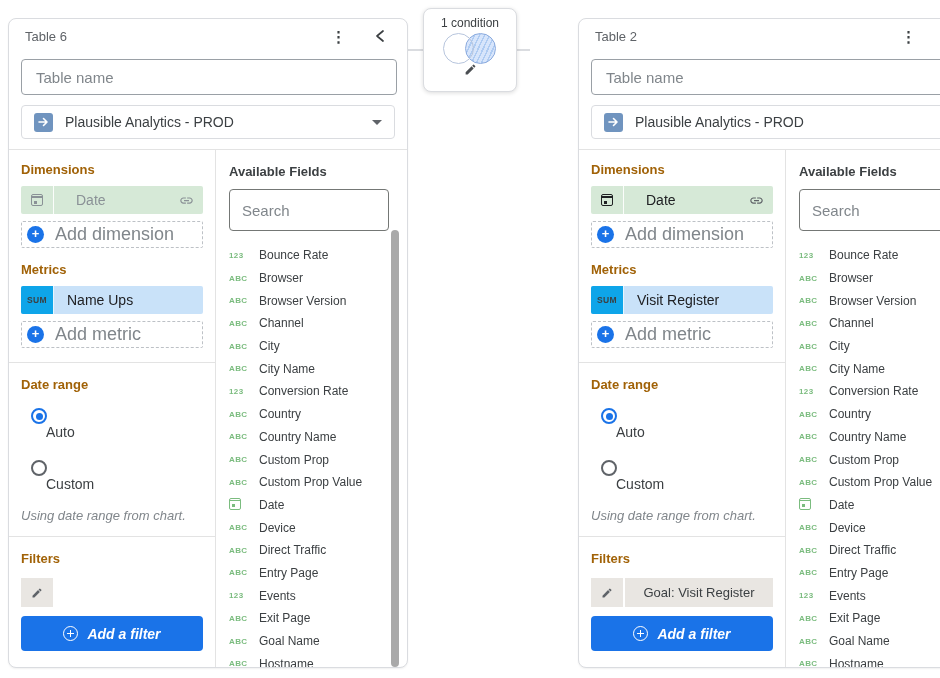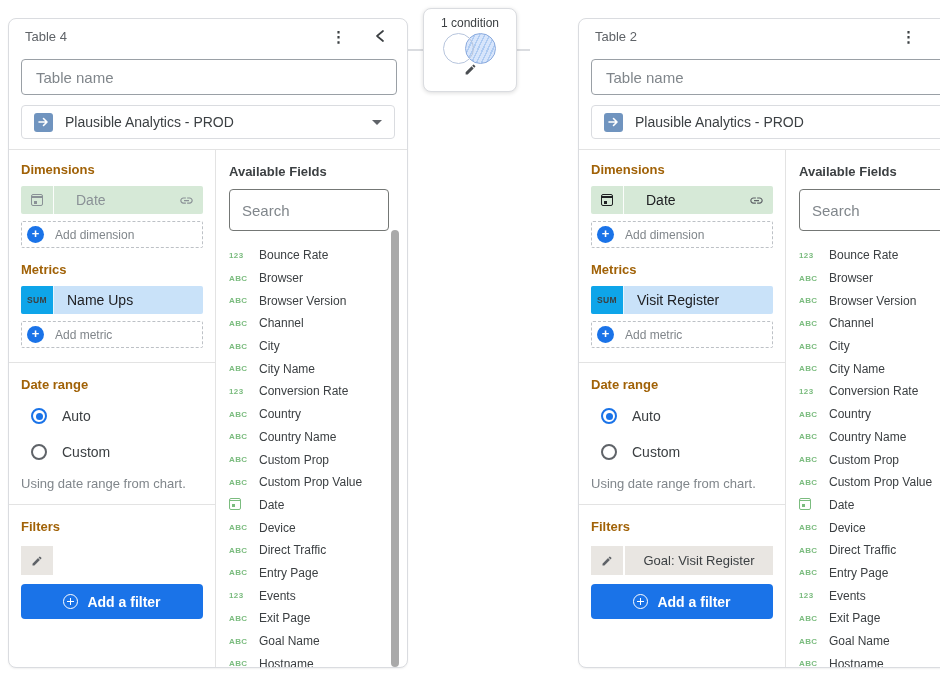--- a/index.html
+++ b/index.html
@@ -75,44 +75,44 @@
                       background:currentColor; }
   .cal-icon::after { content:""; position:absolute; left:1.5px; bottom:1.5px; width:3px;
                      height:3px; background:currentColor; }
 
   
   .addbtn { display:flex; align-items:center; height:27px; border:1px dashed #bdc1c6;
             border-radius:2px; margin-bottom:14px; padding-left:5px; cursor:pointer; }
   .plusdot { width:17px; height:17px; border-radius:50%; background:#1a73e8; color:#fff;
              text-align:center; font-size:13px; font-weight:bold; line-height:16px; flex:none; }
   .plusdot::before { content:"+"; }
-  .addlabel { font-size:12px; color:#80868b; margin-left:11px; }
+  .addlabel { font-size:18px; color:#80868b; margin-left:11px; }
 
   .hdiv { border-top:1px solid #e3e3e3; margin:13px -12px 14px; }
 
   
-  .radio-row { display:flex; align-items:flex-start; margin:0 0 20px 10px; cursor:pointer; }
+  .radio-row { display:flex; align-items:flex-start; margin:0 0 20px 10px; cursor:pointer;flex-direction:column; }
   .radio { width:16px; height:16px; border-radius:50%; border:2px solid #5f6368;
            position:relative; flex:none; }
   .radio.checked { border-color:#1a73e8; }
   .radio.checked::after { content:""; position:absolute; inset:2.5px; border-radius:50%;
                           background:#1a73e8; }
   .radio-label { font-size:14px; color:#3c4043; margin-left:15px; }
-  .note { font-size:13px; color:#80868b; margin:-4px 0 0; }
+  .note { font-size:13px; color:#80868b; margin:-4px 0 0;font-style:italic; }
 
   
   .fchip { display:flex; height:29px; margin-bottom:9px; cursor:pointer; }
   .fpencil { width:32px; flex:none; background:#e9e6e2; display:flex; align-items:center;
              justify-content:center; margin-right:2px; }
   .fclabel { flex:1; background:#e9e6e2; font-size:13px; color:#3c4043; display:flex;
              align-items:center; justify-content:center; }
 
   .addfilter { display:flex; align-items:center; justify-content:center; gap:9px; width:100%;
                height:35px; background:#1a73e8; border:none; border-radius:4px; color:#fff;
-               font-family:inherit; font-size:14px; font-weight:bold; cursor:pointer; }
+               font-family:inherit; font-size:14px; font-weight:bold; cursor:pointer;font-style:italic; }
   .pluscirc { width:15px; height:15px; border:1.5px solid #fff; border-radius:50%;
               position:relative; flex:none; }
   .pluscirc::before, .pluscirc::after { content:""; position:absolute; background:#fff; }
   .pluscirc::before { left:3px; right:3px; top:5.5px; height:1.5px; }
   .pluscirc::after { top:3px; bottom:3px; left:5.5px; width:1.5px; }
 
   
   .aflabel { font-size:13px; font-weight:bold; color:#3c4043; margin-bottom:10px; }
   .search { display:block; width:160px; height:42px; border:1px solid #747775; border-radius:4px;
             padding:0 12px; font-size:15px; font-family:inherit; color:#202124; outline:none; }
@@ -126,21 +126,21 @@
   .sbar { position:absolute; right:8px; top:211px; width:8px; height:437px;
           background:#a9a9a9; border-radius:4px; }
 </style>
 </head>
 <body>
 
 <div class="connector"></div>
 
 <div class="tcard" id="t1">
   <div class="thead">
-    <span class="ttitle">Table 4</span>
+    <span class="ttitle">Table 6</span>
     <span class="kebab">⋮</span>
     <svg class="chev" width="11" height="14" viewBox="0 0 11 14">
         <polyline points="9,2 3,7 9,12" fill="none" stroke="#3c4043" stroke-width="1.7" stroke-linecap="round" stroke-linejoin="round"></polyline>
       </svg>
   </div>
   <input class="tname" placeholder="Table name" style="">
   <div class="dsrow">
     <span class="dsicon">
       <svg width="11" height="10" viewBox="0 0 11 10">
           <path d="M1 5h7M5.5 1.5L9 5l-3.5 3.5" fill="none" stroke="#fff" stroke-width="1.6" stroke-linecap="round" stroke-linejoin="round"></path>

